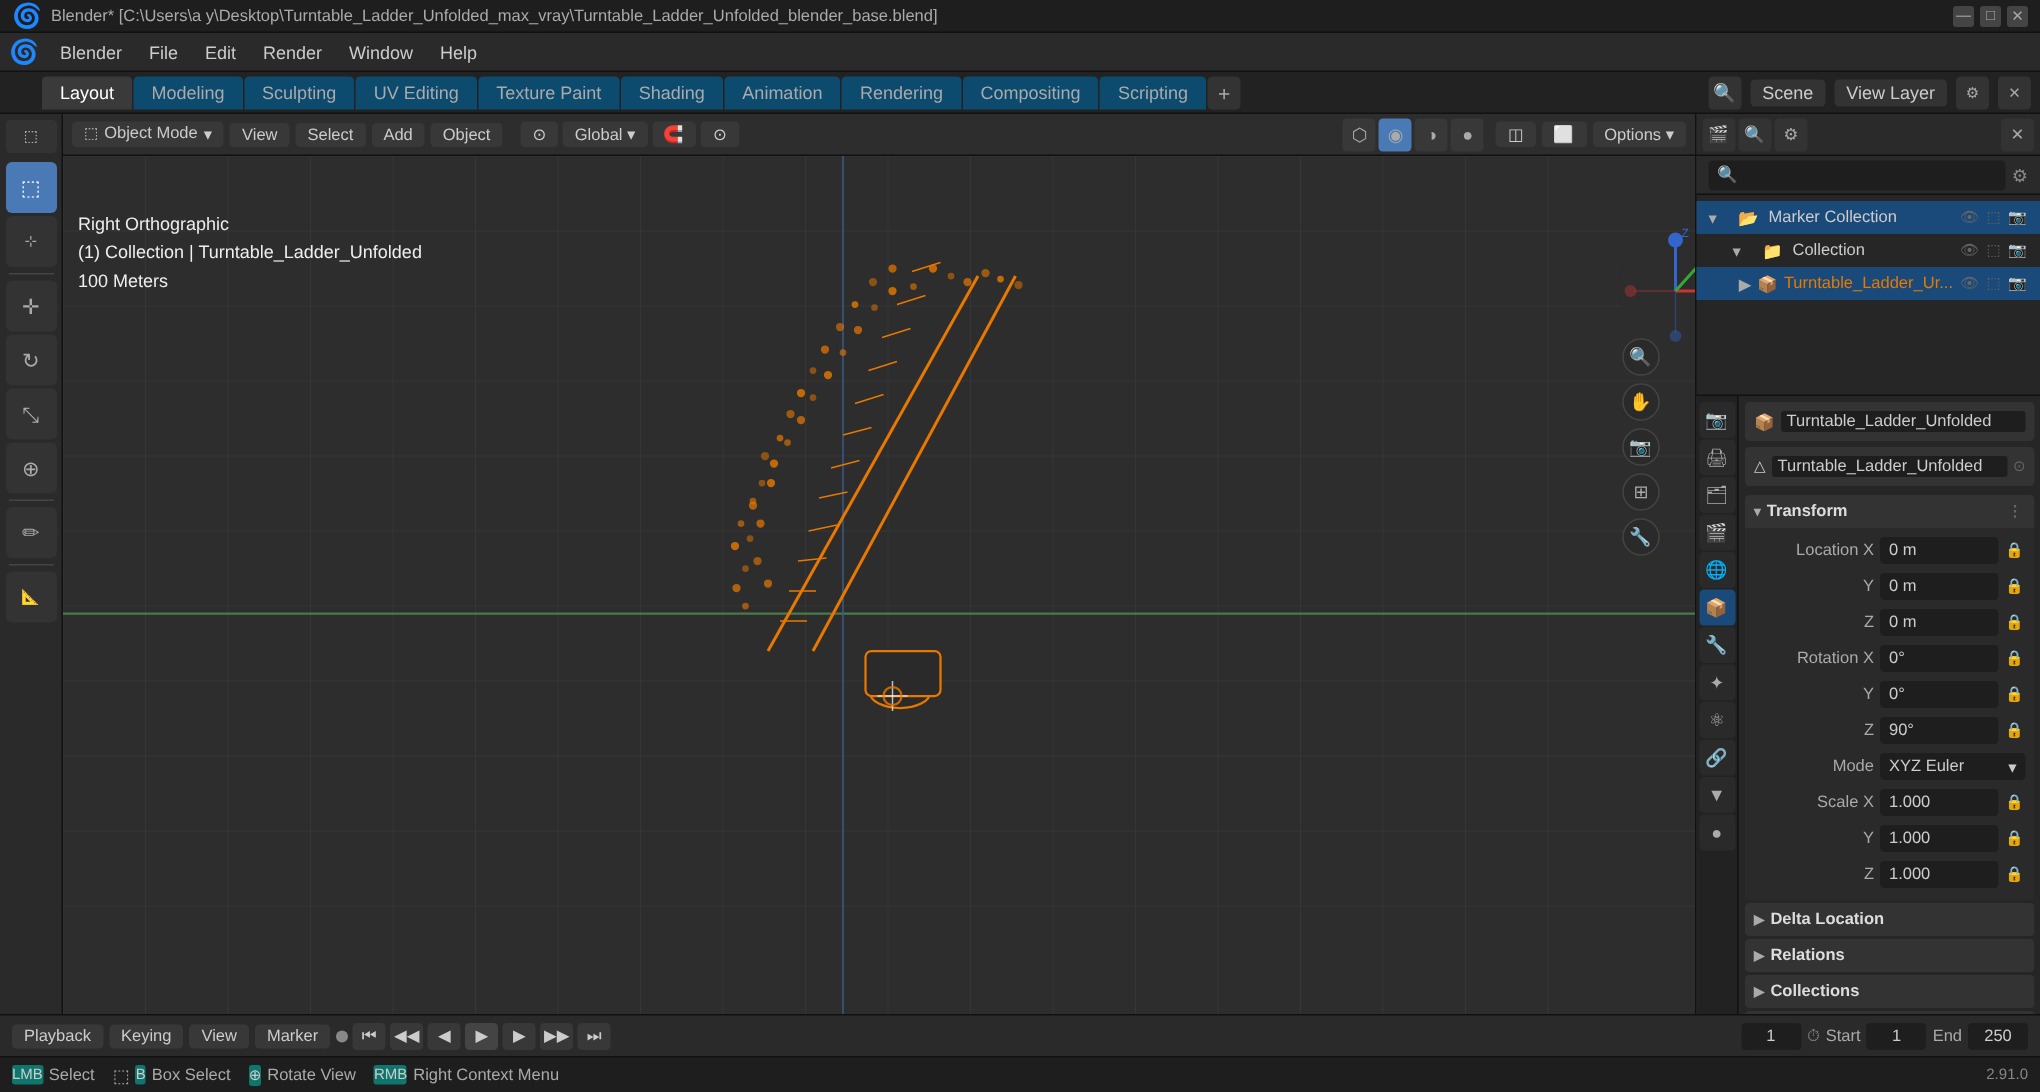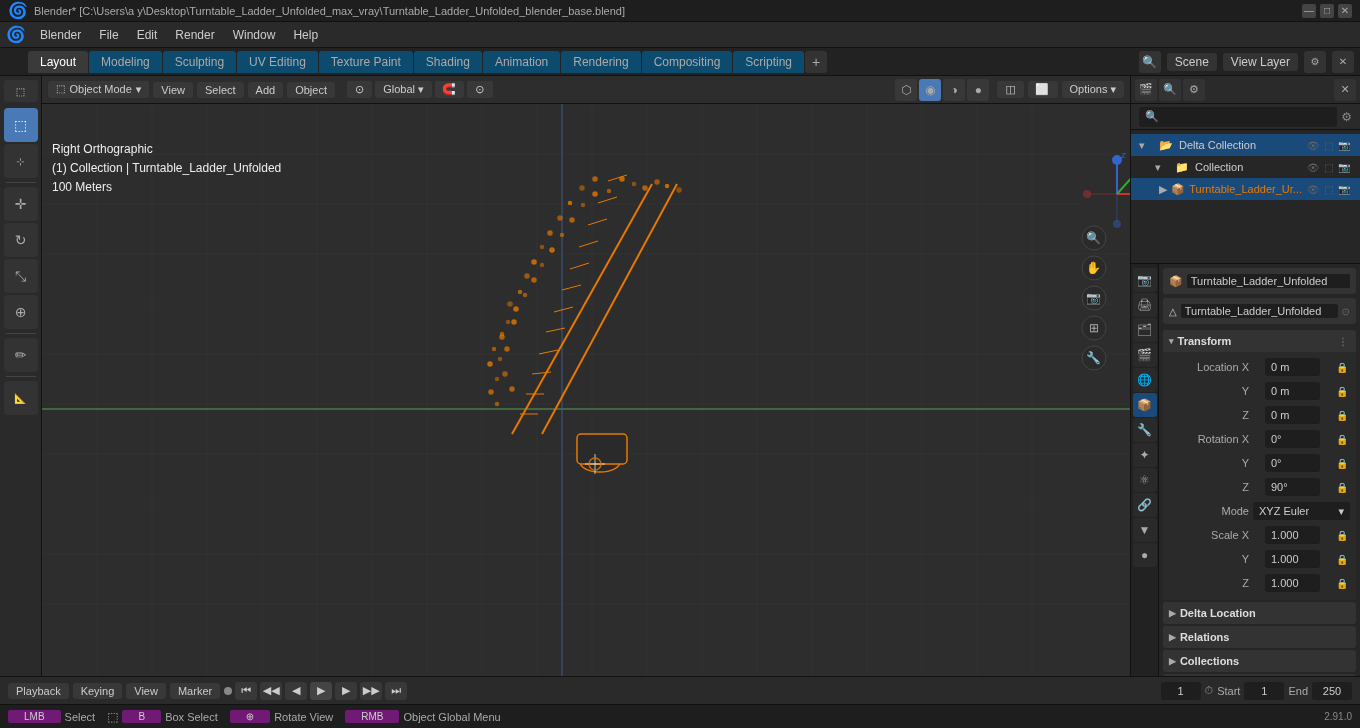--- a/index.html
+++ b/index.html
@@ -305,21 +305,21 @@
       font-size: 11px;
       font-weight: bold;
     }
     .prop-section-content {
       padding: 4px 6px;
     }
     .prop-row {
       height: 22px;
       display: flex;
       align-items: center;
-      gap: 16px;
+      gap: 4px;
       margin-bottom: 2px;
     }
     .prop-label {
       width: 80px;
       color: #aaa;
       font-size: 11px;
       text-align: right;
     }
     .prop-field {
       flex: 1;
@@ -408,22 +408,22 @@
       gap: 12px;
     }
     .status-item {
       display: flex;
       align-items: center;
       gap: 4px;
       color: #aaa;
       font-size: 11px;
     }
     .status-key {
-      background: #701a75;
-      padding: 1px 16px;
+      background: #0f766e;
+      padding: 1px 0;
       border-radius: 2px;
       color: #ccc;
       font-size: 10px;
     }
     .status-right {
       margin-left: auto;
       color: #888;
       font-size: 10px;
     }
 
@@ -756,21 +756,21 @@
     <div id="outliner" style="height:160px;border-bottom:1px solid #111;">
       <div id="outliner-header">
         <div class="outliner-search">🔍</div>
         <div style="color:#888;cursor:pointer;">⚙</div>
       </div>
       <div id="outliner-content">
 
         <div class="outliner-row" style="background:#1a4a7a;">
           <span class="outliner-icon">▾</span>
           <span class="outliner-icon">📂</span>
-          <span class="outliner-label">Delta Collection</span>
+          <span class="outliner-label">Marker Collection</span>
           <div class="outliner-vis-icons">
             <span class="vis-icon">👁</span>
             <span class="vis-icon">⬚</span>
             <span class="vis-icon">📷</span>
           </div>
         </div>
 
         <div class="outliner-row">
           <span class="outliner-indent"></span>
           <span class="outliner-icon">▾</span>
@@ -987,18 +987,18 @@
     <span style="font-size:12px;">⬚</span>
     <span class="status-key">B</span>
     <span>Box Select</span>
   </div>
   <div class="status-item">
     <span class="status-key">⊕</span>
     <span>Rotate View</span>
   </div>
   <div class="status-item">
     <span class="status-key">RMB</span>
-    <span>Object Global Menu</span>
+    <span>Right Context Menu</span>
   </div>
   <div class="status-right">
     <span>2.91.0</span>
   </div>
 </div>
 
 </body></html>

